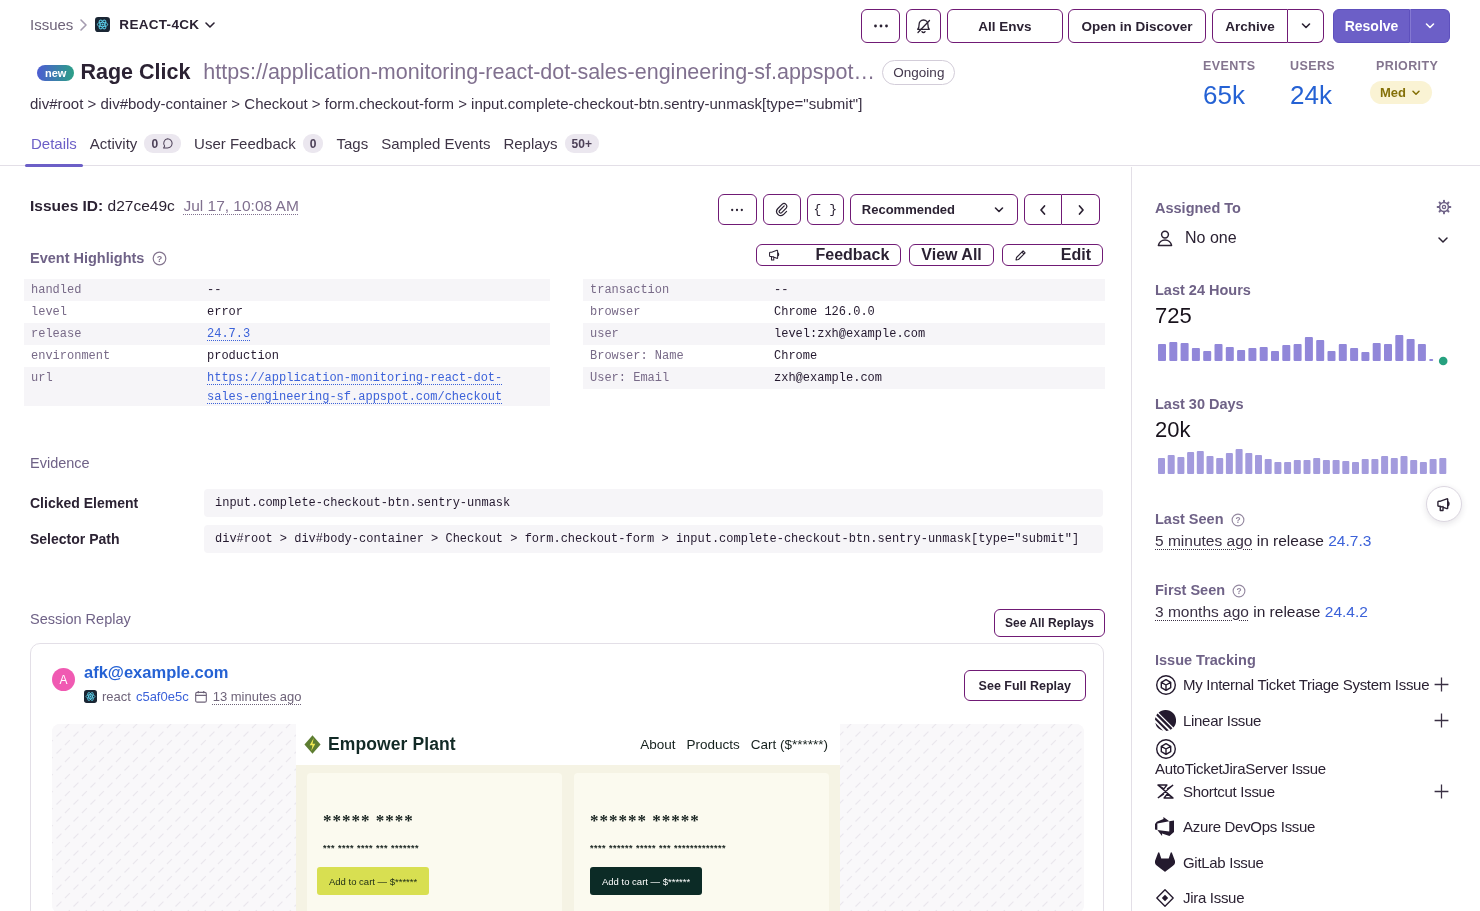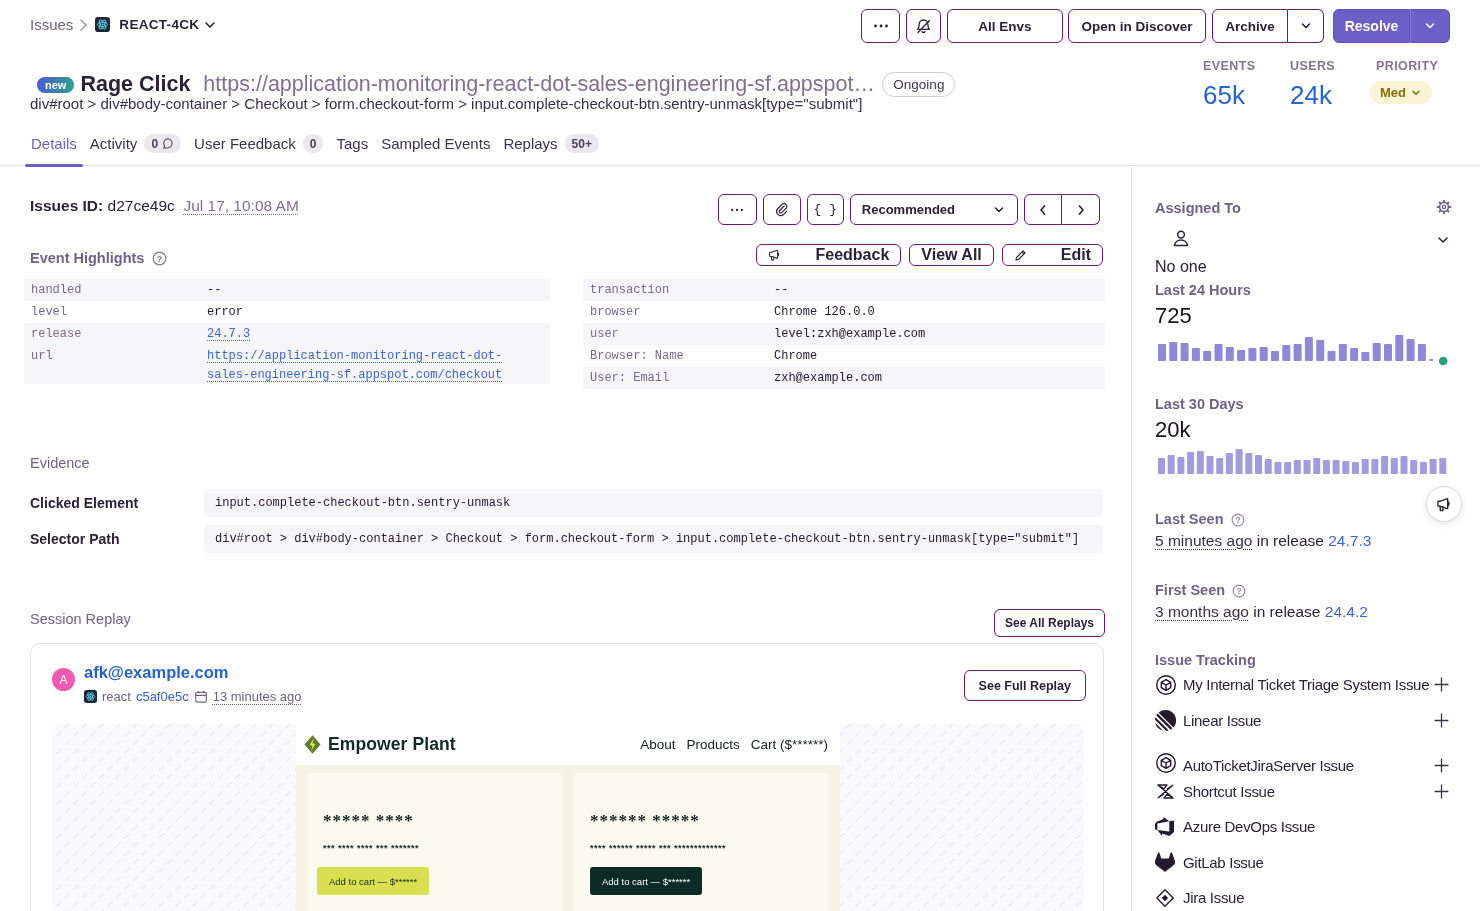--- a/index.html
+++ b/index.html
@@ -25,21 +25,21 @@
 #actions { position:absolute; right:30px; top:9px; display:flex; align-items:center; gap:8px; }
 #actions .split { margin-left:-2px; }
 #actions .split:last-child { margin-left:1px; }
 .split { display:inline-flex; }
 .split .btn:first-child { border-radius:6px 0 0 6px; }
 .split .btn:last-child { border-radius:0 6px 6px 0; border-left:none; }
 .btn-purple { background:#6c5fc7; border-color:#5e50bd; color:#fff; }
 .split .btn-purple:last-child { border-left:1px solid #8478d2; }
 
 
-#hdr-title { position:absolute; left:33px; top:72px; display:flex; align-items:center;justify-content:center; }
+#hdr-title { position:absolute; left:33px; top:60px; display:flex; align-items:center;justify-content:center; }
 #culprit { position:absolute; left:30px; top:95px; font-size:15px; color:#3a3044; }
 #stats { position:absolute; left:1203px; top:59px; display:flex; gap:0; }
 .stat { }
 .stat .lab { font-size:12.5px; font-weight:700; color:#84758f; letter-spacing:.4px; }
 .stat .val { font-size:26px; color:#2562d4; margin-top:7px; }
 
 
 #tabs { position:absolute; left:0; top:130px; width:1480px; height:36px;
   border-bottom:1px solid #e3dfe7; }
 #tabs .row { position:absolute; left:31px; top:-2px; display:flex; gap:13px; align-items:center; height:31px; }
@@ -270,20 +270,24 @@
         <span class="k">handled</span>
         <span class="v">--</span>
       </div>
     <div class="row">
         <span class="k">level</span>
         <span class="v">error</span>
       </div>
     <div class="row odd">
         <span class="k">release</span>
         <span class="v"><a class="link-blue dotted" href="#">24.7.3</a></span>
+      </div>
+    <div class="row">
+        <span class="k">environment</span>
+        <span class="v">production</span>
       </div>
     <div class="row odd" style="height:39px;">
         <span class="k">url</span>
         <span class="v" style="line-height:19px; padding-top:2px; white-space:normal;"><a class="link-blue dotted" href="#">https://application-monitoring-react-dot-<br>sales-engineering-sf.appspot.com/checkout</a></span>
       </div>
   </div>
   <div class="kv" id="kv-right" style="left:583px; top:117px; width:522px;">
     <div class="row odd">
         <span class="k" style="width:191px;">transaction</span>
         <span class="v">--</span>
@@ -383,21 +387,21 @@
 
 <div id="sidebar">
   <div class="sb-h" style="position:absolute; left:24px; top:38px;">Assigned To</div>
   <svg style="position:absolute; left:305px; top:37px;" width="16" height="16" viewBox="0 0 16 16" fill="none" stroke="#6f6287">
       <g stroke-width="1.9" stroke-linecap="round">
         <path d="M8 1.6 L8 3.1 M12.5 3.5 L11.4 4.6 M14.4 8 L12.9 8 M12.5 12.5 L11.4 11.4 M8 14.4 L8 12.9 M3.5 12.5 L4.6 11.4 M1.6 8 L3.1 8 M3.5 3.5 L4.6 4.6"></path>
       </g>
       <circle cx="8" cy="8" r="4.4" stroke-width="1.5"></circle>
       <circle cx="8" cy="8" r="1.6" stroke-width="1.3"></circle>
     </svg>
-  <div style="position:absolute; left:24px; top:66px; display:flex; align-items:center; gap:10px;flex-direction:column;">
+  <div style="position:absolute; left:24px; top:66px; display:flex; align-items:center; gap:10px;">
     <svg width="20" height="20" viewBox="0 0 20 20" fill="none" stroke="#2b2233" stroke-width="1.5">
         <circle cx="10" cy="6.6" r="3.4"></circle>
         <path d="M3.4 17.5 a6.7 6.7 0 0 1 13.2 0 Z" stroke-linejoin="round"></path>
       </svg>
     <span style="font-size:16px;">No one</span>
   </div>
   <svg style="position:absolute; left:304px; top:70px;" width="16" height="16" viewBox="0 0 16 16">
       <path d="M4 6 L8 10 L12 6" stroke="#2b2233" stroke-width="1.5" fill="none" stroke-linecap="round" stroke-linejoin="round"></path>
     </svg>
 
@@ -501,21 +505,21 @@
         <span style="width:28px; flex:none;">
           <svg width="21" height="21" viewBox="0 0 100 100" fill="#241a2e">
             <path d="M1.2 61.3a50 50 0 0 0 37.5 37.5L1.2 61.3ZM.03 46.3 53.7 99.97a50 50 0 0 0 11.9-2.17L2.2 34.4A50 50 0 0 0 .03 46.3ZM6.2 25.6 74.4 93.8a50.3 50.3 0 0 0 8.6-6.4L12.6 17a50.3 50.3 0 0 0-6.4 8.6ZM17.1 12.5c19.7-17.4 49.8-16.7 68.6 2.2 18.9 18.8 19.6 48.9 2.2 68.6L17.1 12.5Z"></path>
           </svg>
         </span>
         <span style="font-size:15px; letter-spacing:-0.3px; flex:1; white-space:nowrap;">Linear Issue</span>
         <svg width="17" height="17" viewBox="0 0 16 16">
           <path d="M8 1.5 L8 14.5 M1.5 8 L14.5 8" stroke="#3a3044" stroke-width="1.2"></path>
         </svg>
       </div>
-      <div style="height:35.5px; display:flex; align-items:flex-end;">
+      <div style="height:35.5px; display:flex; align-items:flex-start;flex-direction:column;">
         <span style="width:28px; flex:none;">
           <svg width="22" height="22" viewBox="0 0 22 22" fill="none" stroke="#241a2e" stroke-width="1.4">
             <circle cx="11" cy="11" r="9.3"></circle>
             <path d="M11 5.6 L15.7 8.3 L15.7 13.7 L11 16.4 L6.3 13.7 L6.3 8.3 Z M6.3 8.3 L11 11 L15.7 8.3 M11 11 L11 16.4" stroke-linejoin="round"></path>
           </svg>
         </span>
         <span style="font-size:15px; letter-spacing:-0.3px; flex:1; white-space:nowrap;">AutoTicketJiraServer Issue</span>
         <svg width="17" height="17" viewBox="0 0 16 16">
           <path d="M8 1.5 L8 14.5 M1.5 8 L14.5 8" stroke="#3a3044" stroke-width="1.2"></path>
         </svg>

